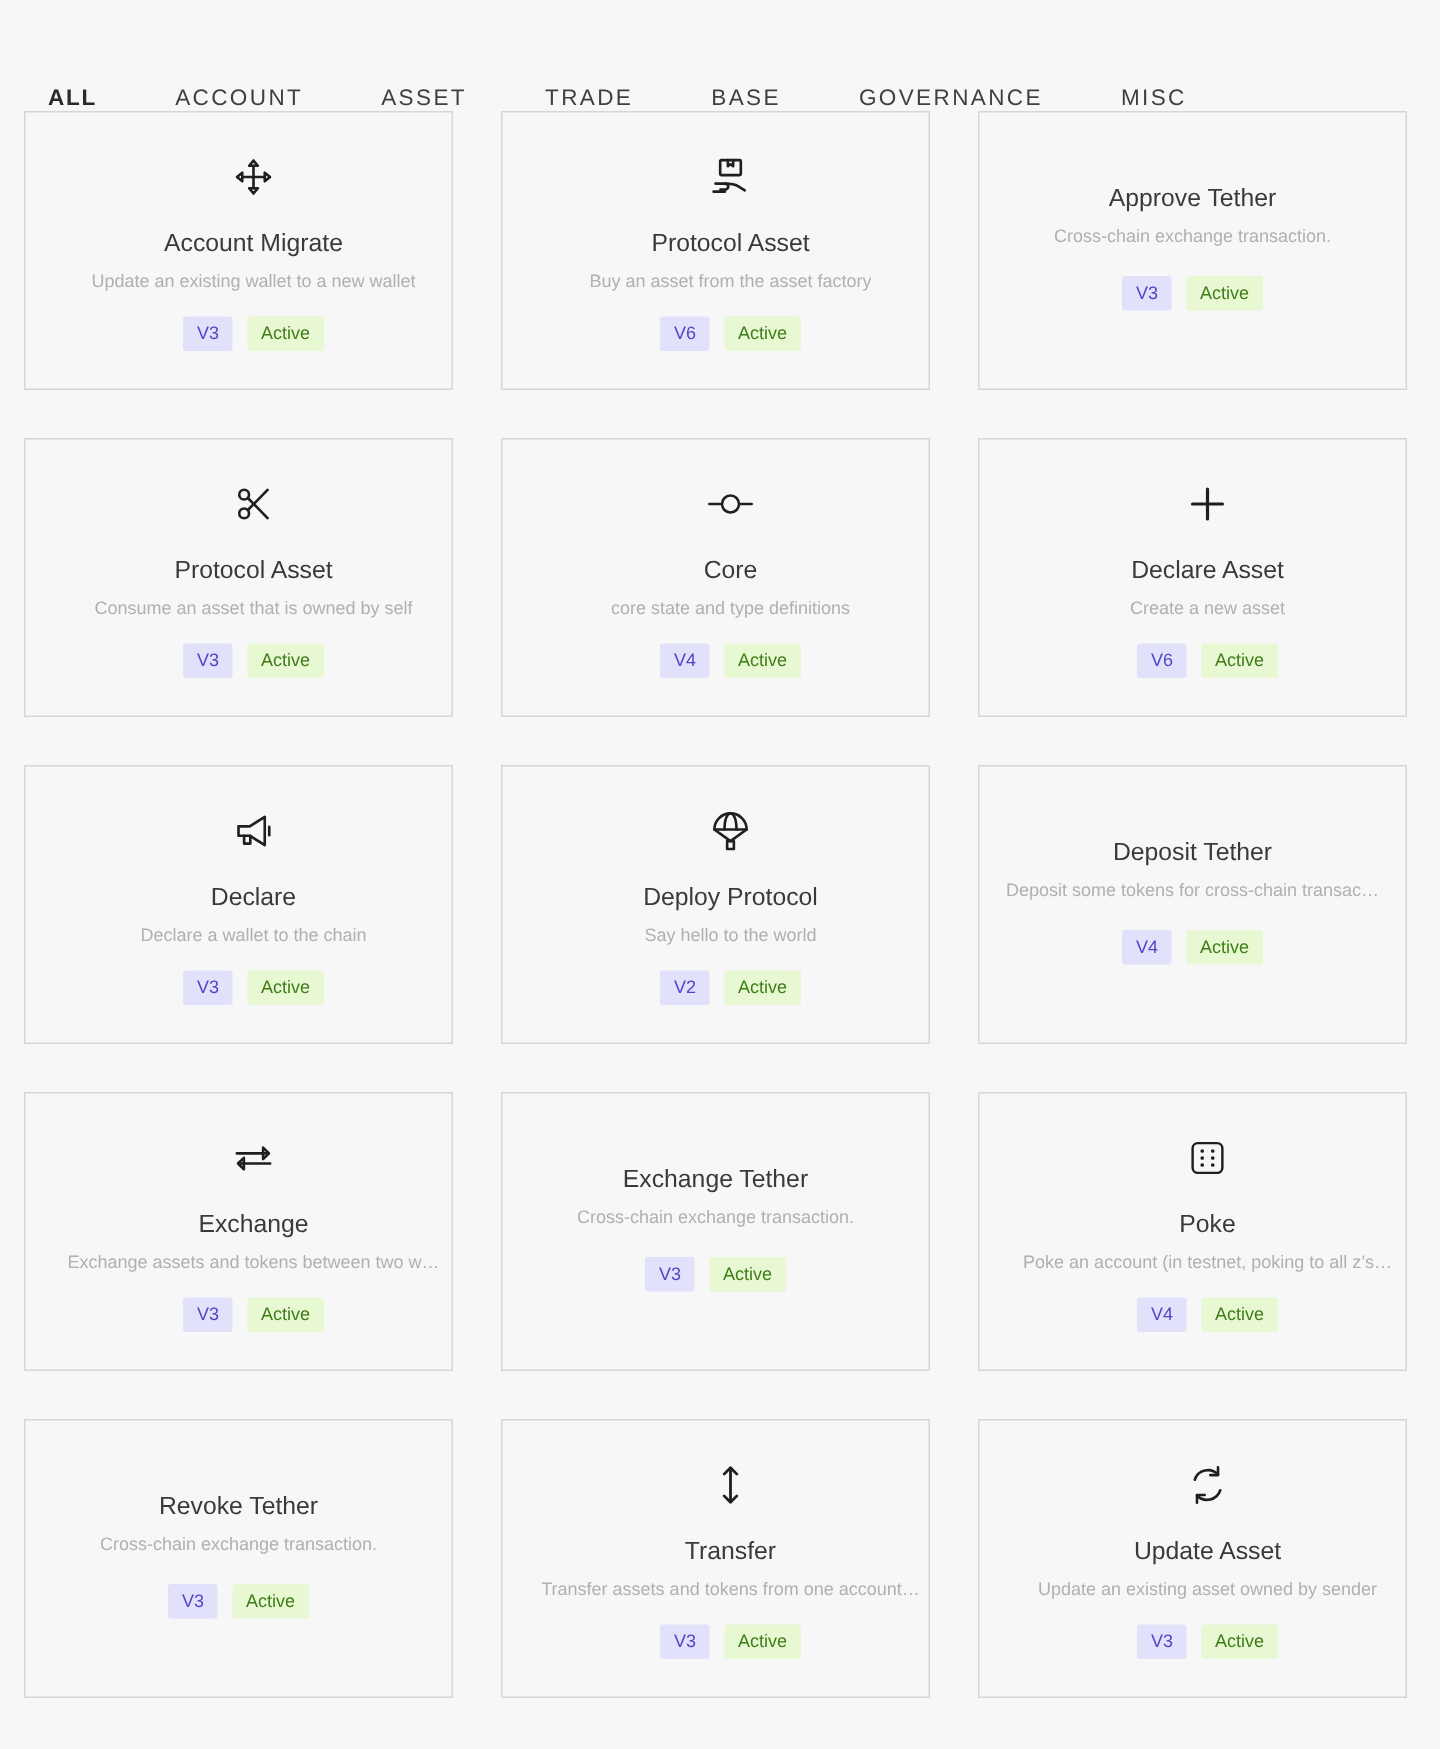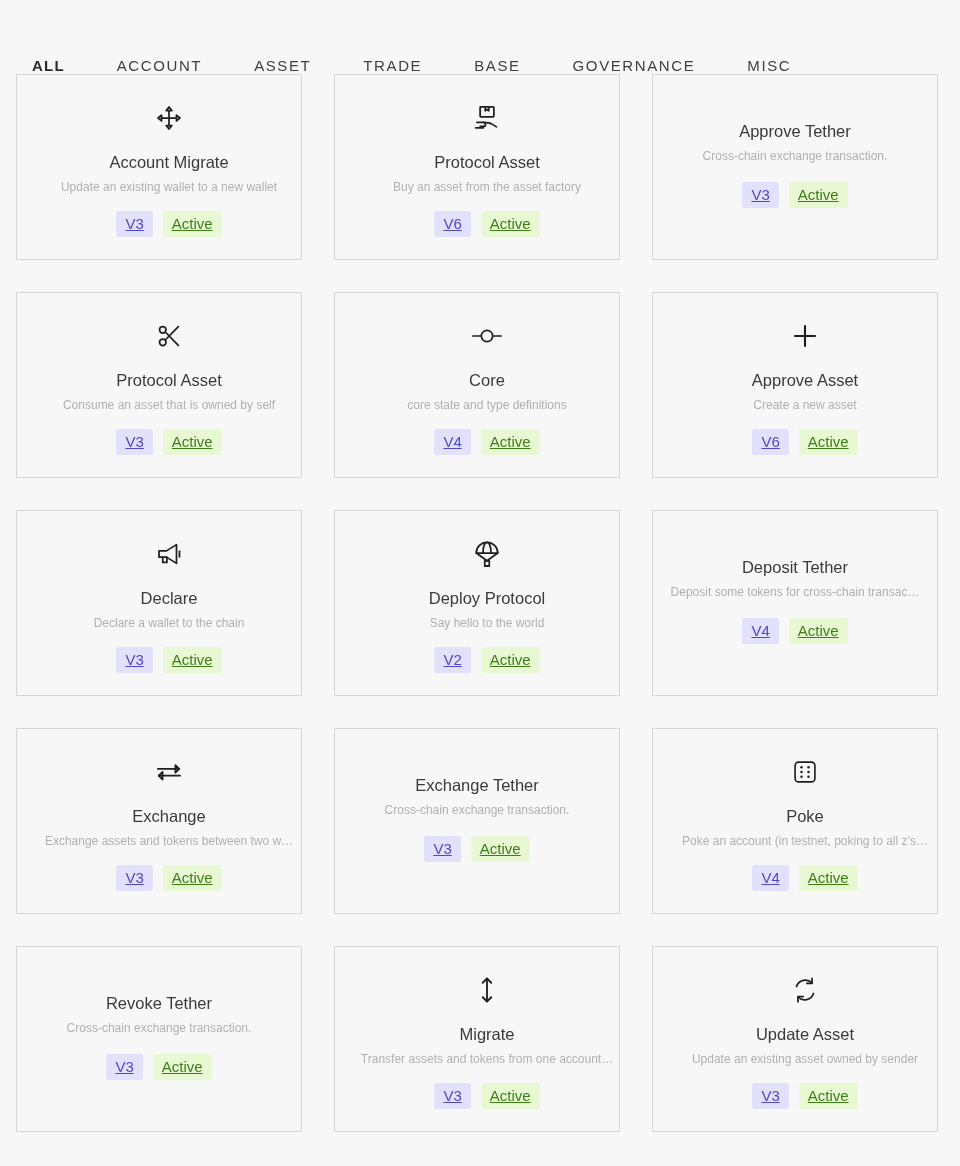--- a/index.html
+++ b/index.html
@@ -94,26 +94,25 @@
     max-width: 262px;
     overflow: hidden;
     text-overflow: ellipsis;
   }
   .badges {
     display: flex;
     align-items: center;
     gap: 10px;
   }
   .badge {
-    font-size: 15px;
+    font-size: 12px;
     line-height: 1;
     padding: 5px 9px 6px;
     border-radius: 2px;
     white-space: nowrap;
-    text-decoration: underline;
   }
   .badge-version {
     background: #e2e1fb;
     color: #4f47c8;
   }
   .badge-status {
     background: #e7f8d2;
     color: #3f7d19;
   }
   .card.with-icon .card-desc { margin-bottom: 16px; }
@@ -206,21 +205,21 @@
         <span class="badge badge-status">Active</span>
       </div>
     </div>
     <div class="card with-icon">
       <div class="card-icon">
         <svg width="30" height="30" viewBox="0 0 24 24" fill="none" stroke="currentColor" stroke-width="1.7" stroke-linecap="round">
           <path d="M12 4 V20"></path>
           <path d="M4 12 H20"></path>
         </svg>
       </div>
-      <div class="card-title">Approve Asset</div>
+      <div class="card-title">Declare Asset</div>
       <div class="card-desc">Create a new asset</div>
       <div class="badges">
         <span class="badge badge-version">V6</span>
         <span class="badge badge-status">Active</span>
       </div>
     </div>
     <div class="card with-icon">
       <div class="card-icon">
         <svg width="30" height="30" viewBox="0 0 24 24" fill="none" stroke="currentColor" stroke-width="1.4" stroke-linecap="round" stroke-linejoin="round">
           <path d="M4 9.5 h6 L18 4.5 v15 L10 14.5 H4 Z"></path>
@@ -311,21 +310,21 @@
       </div>
     </div>
     <div class="card with-icon">
       <div class="card-icon">
         <svg width="26" height="30" viewBox="0 0 20 24" fill="none" stroke="currentColor" stroke-width="1.5" stroke-linecap="round" stroke-linejoin="round">
           <path d="M10 3 V21"></path>
           <path d="M6.6 6.2 L10 2.8 L13.4 6.2"></path>
           <path d="M6.6 17.8 L10 21.2 L13.4 17.8"></path>
         </svg>
       </div>
-      <div class="card-title">Migrate</div>
+      <div class="card-title">Transfer</div>
       <div class="card-desc">Transfer assets and tokens from one account…</div>
       <div class="badges">
         <span class="badge badge-version">V3</span>
         <span class="badge badge-status">Active</span>
       </div>
     </div>
     <div class="card with-icon">
       <div class="card-icon">
         <svg width="30" height="30" viewBox="0 0 24 24" fill="none" stroke="currentColor" stroke-width="1.4" stroke-linecap="round" stroke-linejoin="round">
           <path d="M5.2 9.2 A7.4 7.4 0 0 1 17.6 6.4"></path>

